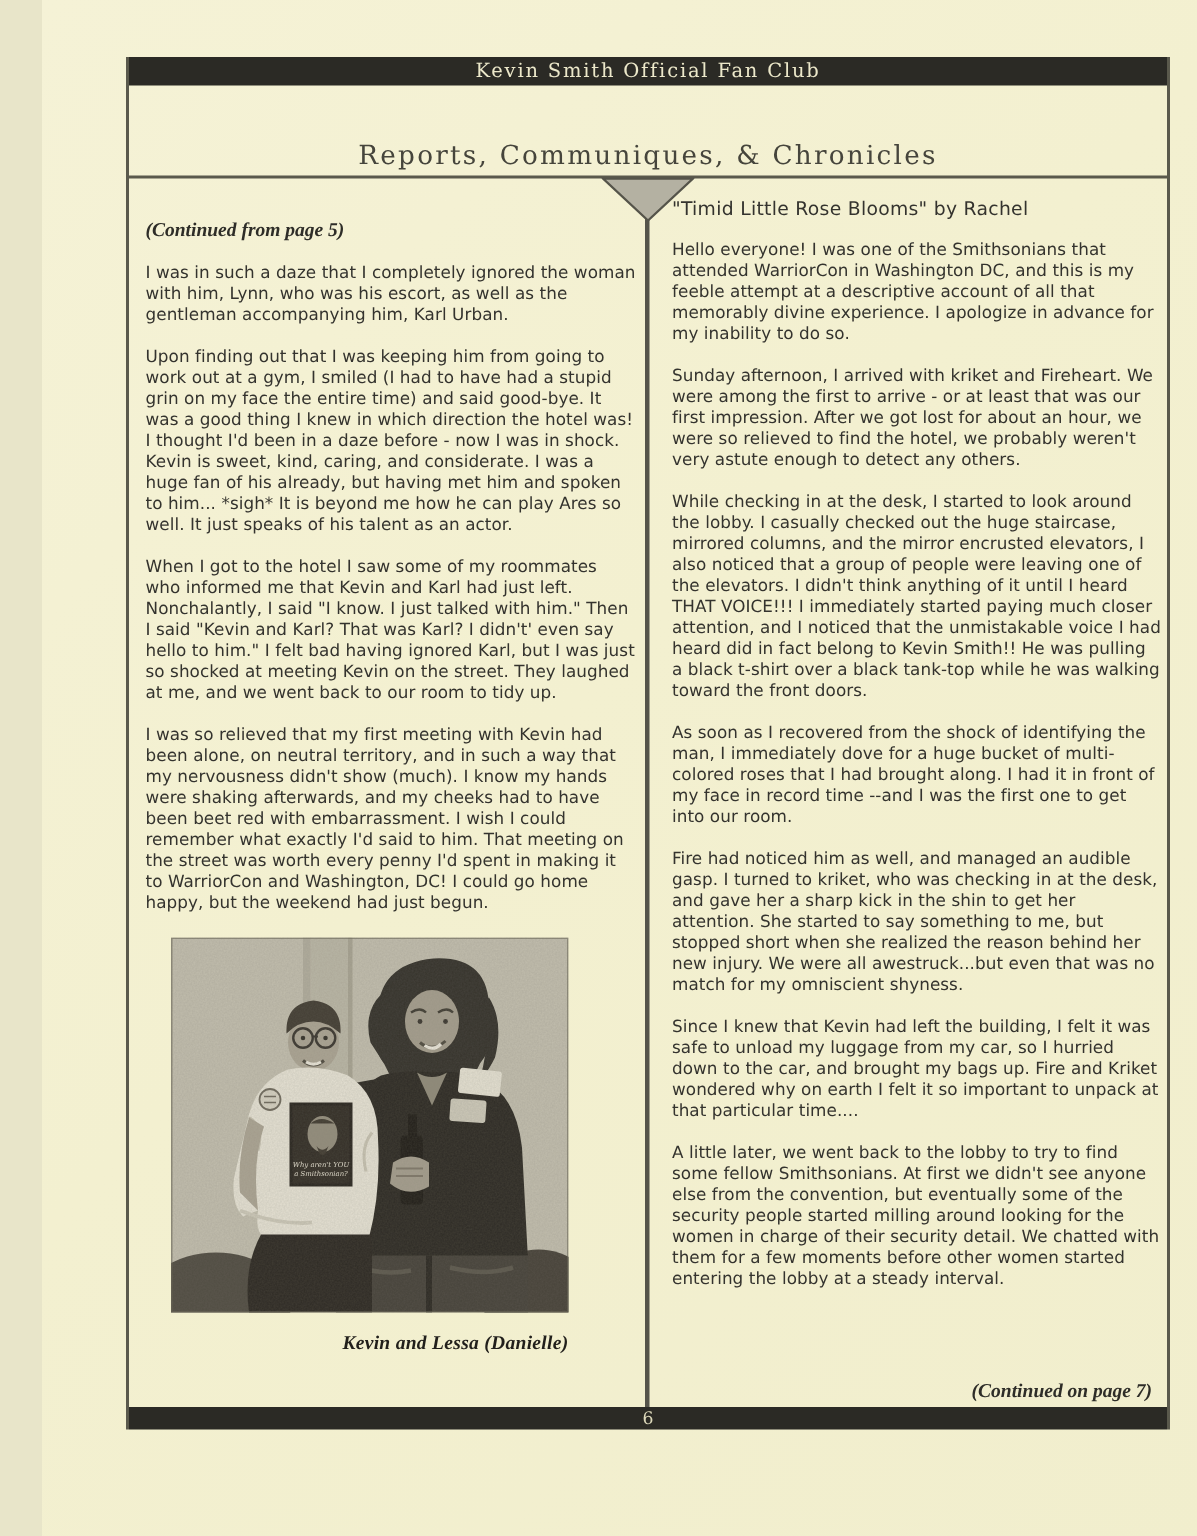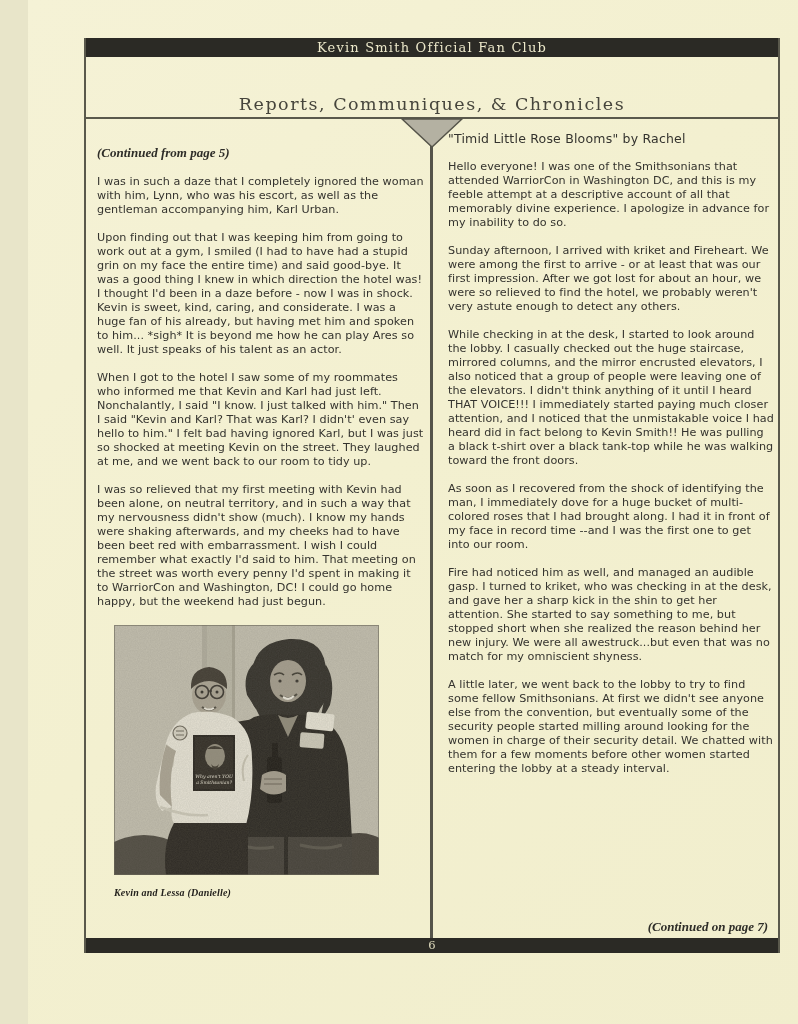--- a/index.html
+++ b/index.html
@@ -50,23 +50,23 @@
     margin:14px 0 0 0;text-align:left;
   }
   .story-title{
     font-size:12.5px;color:#34332e;letter-spacing:0.2px;margin:0 0 0 0;
   }
   .col-right .body-text{width:326px;}
 
   .photo-figure{margin:16px 0 0 17px;width:265px;}
   .photo-svg{display:block;width:265px;height:250px;}
   .photo-caption{
-    display:block;text-align:left;margin-top:12px;
+    display:block;text-align:right;margin-top:12px;
     font-family:"Liberation Serif",serif;font-style:italic;font-weight:bold;
-    font-size:10px;color:#211f1b;letter-spacing:0.2px;
+    font-size:13px;color:#211f1b;letter-spacing:0.2px;
   }
   .continued-on{
     position:absolute;right:10px;bottom:3px;text-align:right;
   }
   .footer-bar{
     height:15px;background:#2b2a25;display:flex;align-items:center;justify-content:center;
   }
   .page-number{
     font-family:"DejaVu Serif",serif;font-size:11.5px;color:#dcd8ba;line-height:15px;
   }
@@ -193,20 +193,21 @@
         </figure>
       </div>
 
       <div class="col-right">
         <p class="story-title">"Timid Little Rose Blooms" by Rachel</p>
         <p class="body-text">Hello everyone! I was one of the Smithsonians that attended WarriorCon in Washington DC, and this is my feeble attempt at a descriptive account of all that memorably divine experience. I apologize in advance for my inability to do so.</p>
         <p class="body-text">Sunday afternoon, I arrived with kriket and Fireheart. We were among the first to arrive - or at least that was our first impression. After we got lost for about an hour, we were so relieved to find the hotel, we probably weren't very astute enough to detect any others.</p>
         <p class="body-text">While checking in at the desk, I started to look around the lobby. I casually checked out the huge staircase, mirrored columns, and the mirror encrusted elevators, I also noticed that a group of people were leaving one of the elevators. I didn't think anything of it until I heard THAT VOICE!!! I immediately started paying much closer attention, and I noticed that the unmistakable voice I had heard did in fact belong to Kevin Smith!! He was pulling a black t-shirt over a black tank-top while he was walking toward the front doors.</p>
         <p class="body-text">As soon as I recovered from the shock of identifying the man, I immediately dove for a huge bucket of multi-colored roses that I had brought along. I had it in front of my face in record time --and I was the first one to get into our room.</p>
         <p class="body-text">Fire had noticed him as well, and managed an audible gasp. I turned to kriket, who was checking in at the desk, and gave her a sharp kick in the shin to get her attention. She started to say something to me, but stopped short when she realized the reason behind her new injury. We were all awestruck...but even that was no match for my omniscient shyness.</p>
+        <p class="body-text">Since I knew that Kevin had left the building, I felt it was safe to unload my luggage from my car, so I hurried down to the car, and brought my bags up. Fire and Kriket wondered why on earth I felt it so important to unpack at that particular time....</p>
         <p class="body-text">A little later, we went back to the lobby to try to find some fellow Smithsonians. At first we didn't see anyone else from the convention, but eventually some of the security people started milling around looking for the women in charge of their security detail. We chatted with them for a few moments before other women started entering the lobby at a steady interval.</p>
       </div>
 
       <span class="note-italic continued-on">(Continued on page 7)</span>
     </div>
 
     <div class="footer-bar">
       <span class="page-number">6</span>
     </div>
 

